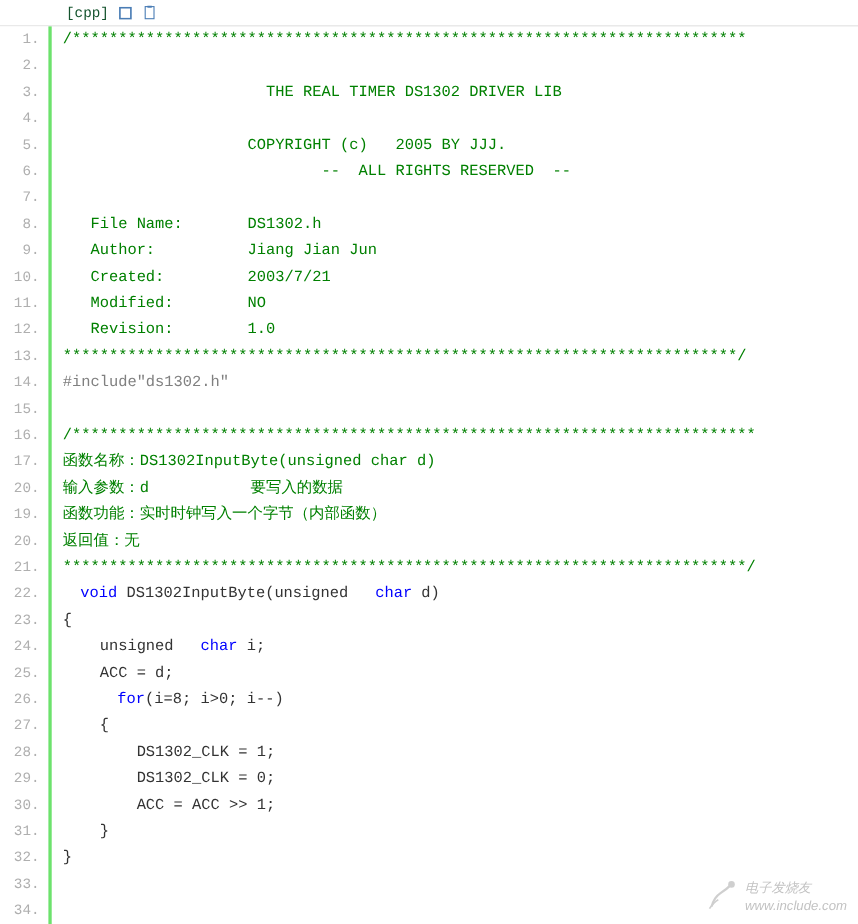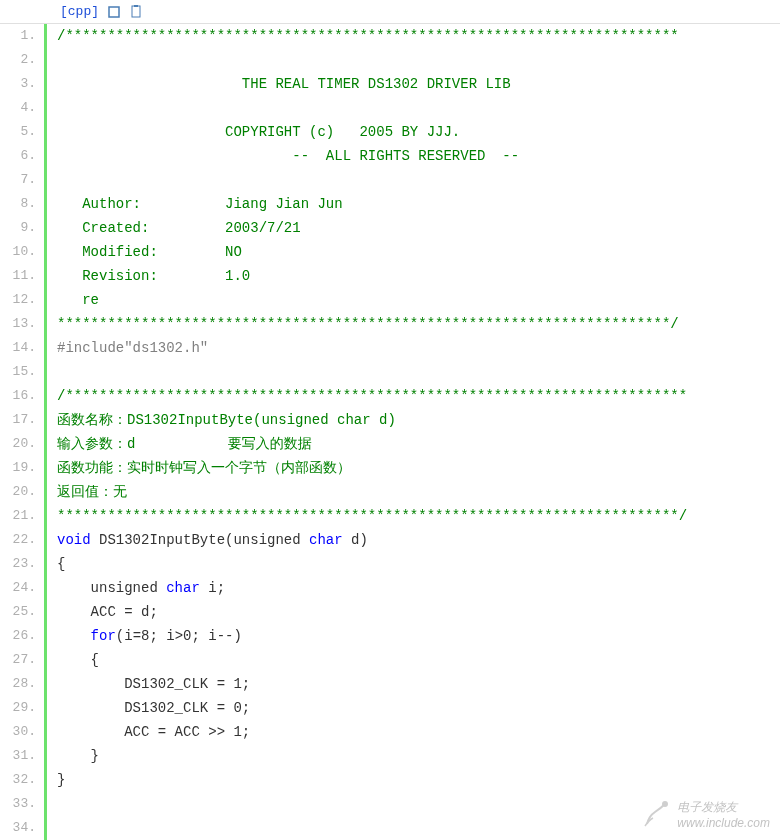--- a/index.html
+++ b/index.html
@@ -12,21 +12,21 @@
       overflow: hidden;
       position: relative;
     }
     .code-header {
       padding: 4px 0 4px 60px;
       display: flex;
       align-items: center;
       gap: 8px;
     }
     .lang-tag {
-      color: #1d4ed8;
+      color: #14532d;
       font-size: 13px;
     }
     .icon-btn {
       width: 14px;
       height: 14px;
       display: inline-flex;
       align-items: center;
       justify-content: center;
       cursor: pointer;
     }
@@ -52,21 +52,21 @@
       border-left: 3px solid #6ce26c;
       padding-left: 10px;
     }
     .code-line {
       height: 24px;
       line-height: 24px;
       white-space: pre;
       color: #333;
     }
     .comment { color: #008000; }
-    .keyword { color: #0000ff; }
+    .keyword { color: #0000ff; margin-left: 16px; }
     .preproc { color: #808080; }
     .watermark {
       position: absolute;
       bottom: 10px;
       right: 10px;
       opacity: 0.4;
       display: flex;
       align-items: center;
       gap: 6px;
       font-size: 12px;
@@ -135,25 +135,25 @@
       <div class="gutter-line">34.</div>
     </div>
   <div class="code-area" id="code-area">
       <div class="code-line"><span class="comment">/*************************************************************************</span></div>
       <div class="code-line"><span class="comment"> </span></div>
       <div class="code-line"><span class="comment">                      THE REAL TIMER DS1302 DRIVER LIB</span></div>
       <div class="code-line"><span class="comment"> </span></div>
       <div class="code-line"><span class="comment">                    COPYRIGHT (c)   2005 BY JJJ.</span></div>
       <div class="code-line"><span class="comment">                            --  ALL RIGHTS RESERVED  --</span></div>
       <div class="code-line"><span class="comment"> </span></div>
+      <div class="code-line"><span class="comment">   File Name:       DS1302.h</span></div>
       <div class="code-line"><span class="comment">   Author:          Jiang Jian Jun</span></div>
       <div class="code-line"><span class="comment">   Created:         2003/7/21</span></div>
       <div class="code-line"><span class="comment">   Modified:        NO</span></div>
       <div class="code-line"><span class="comment">   Revision:        1.0</span></div>
-      <div class="code-line"><span class="comment">   re</span></div>
       <div class="code-line"><span class="comment">*************************************************************************/</span></div>
       <div class="code-line"><span class="preproc">#include"ds1302.h"</span></div>
       <div class="code-line"><span> </span></div>
       <div class="code-line"><span class="comment">/**************************************************************************</span></div>
       <div class="code-line"><span class="comment">函数名称：DS1302InputByte(unsigned char d)</span></div>
       <div class="code-line"><span class="comment">输入参数：d           要写入的数据         </span></div>
       <div class="code-line"><span class="comment">函数功能：实时时钟写入一个字节（内部函数）</span></div>
       <div class="code-line"><span class="comment">返回值：无</span></div>
       <div class="code-line"><span class="comment">**************************************************************************/</span></div>
       <div class="code-line"><span class="keyword">void</span><span> DS1302InputByte(unsigned </span><span class="keyword">char</span><span> d)</span></div>

